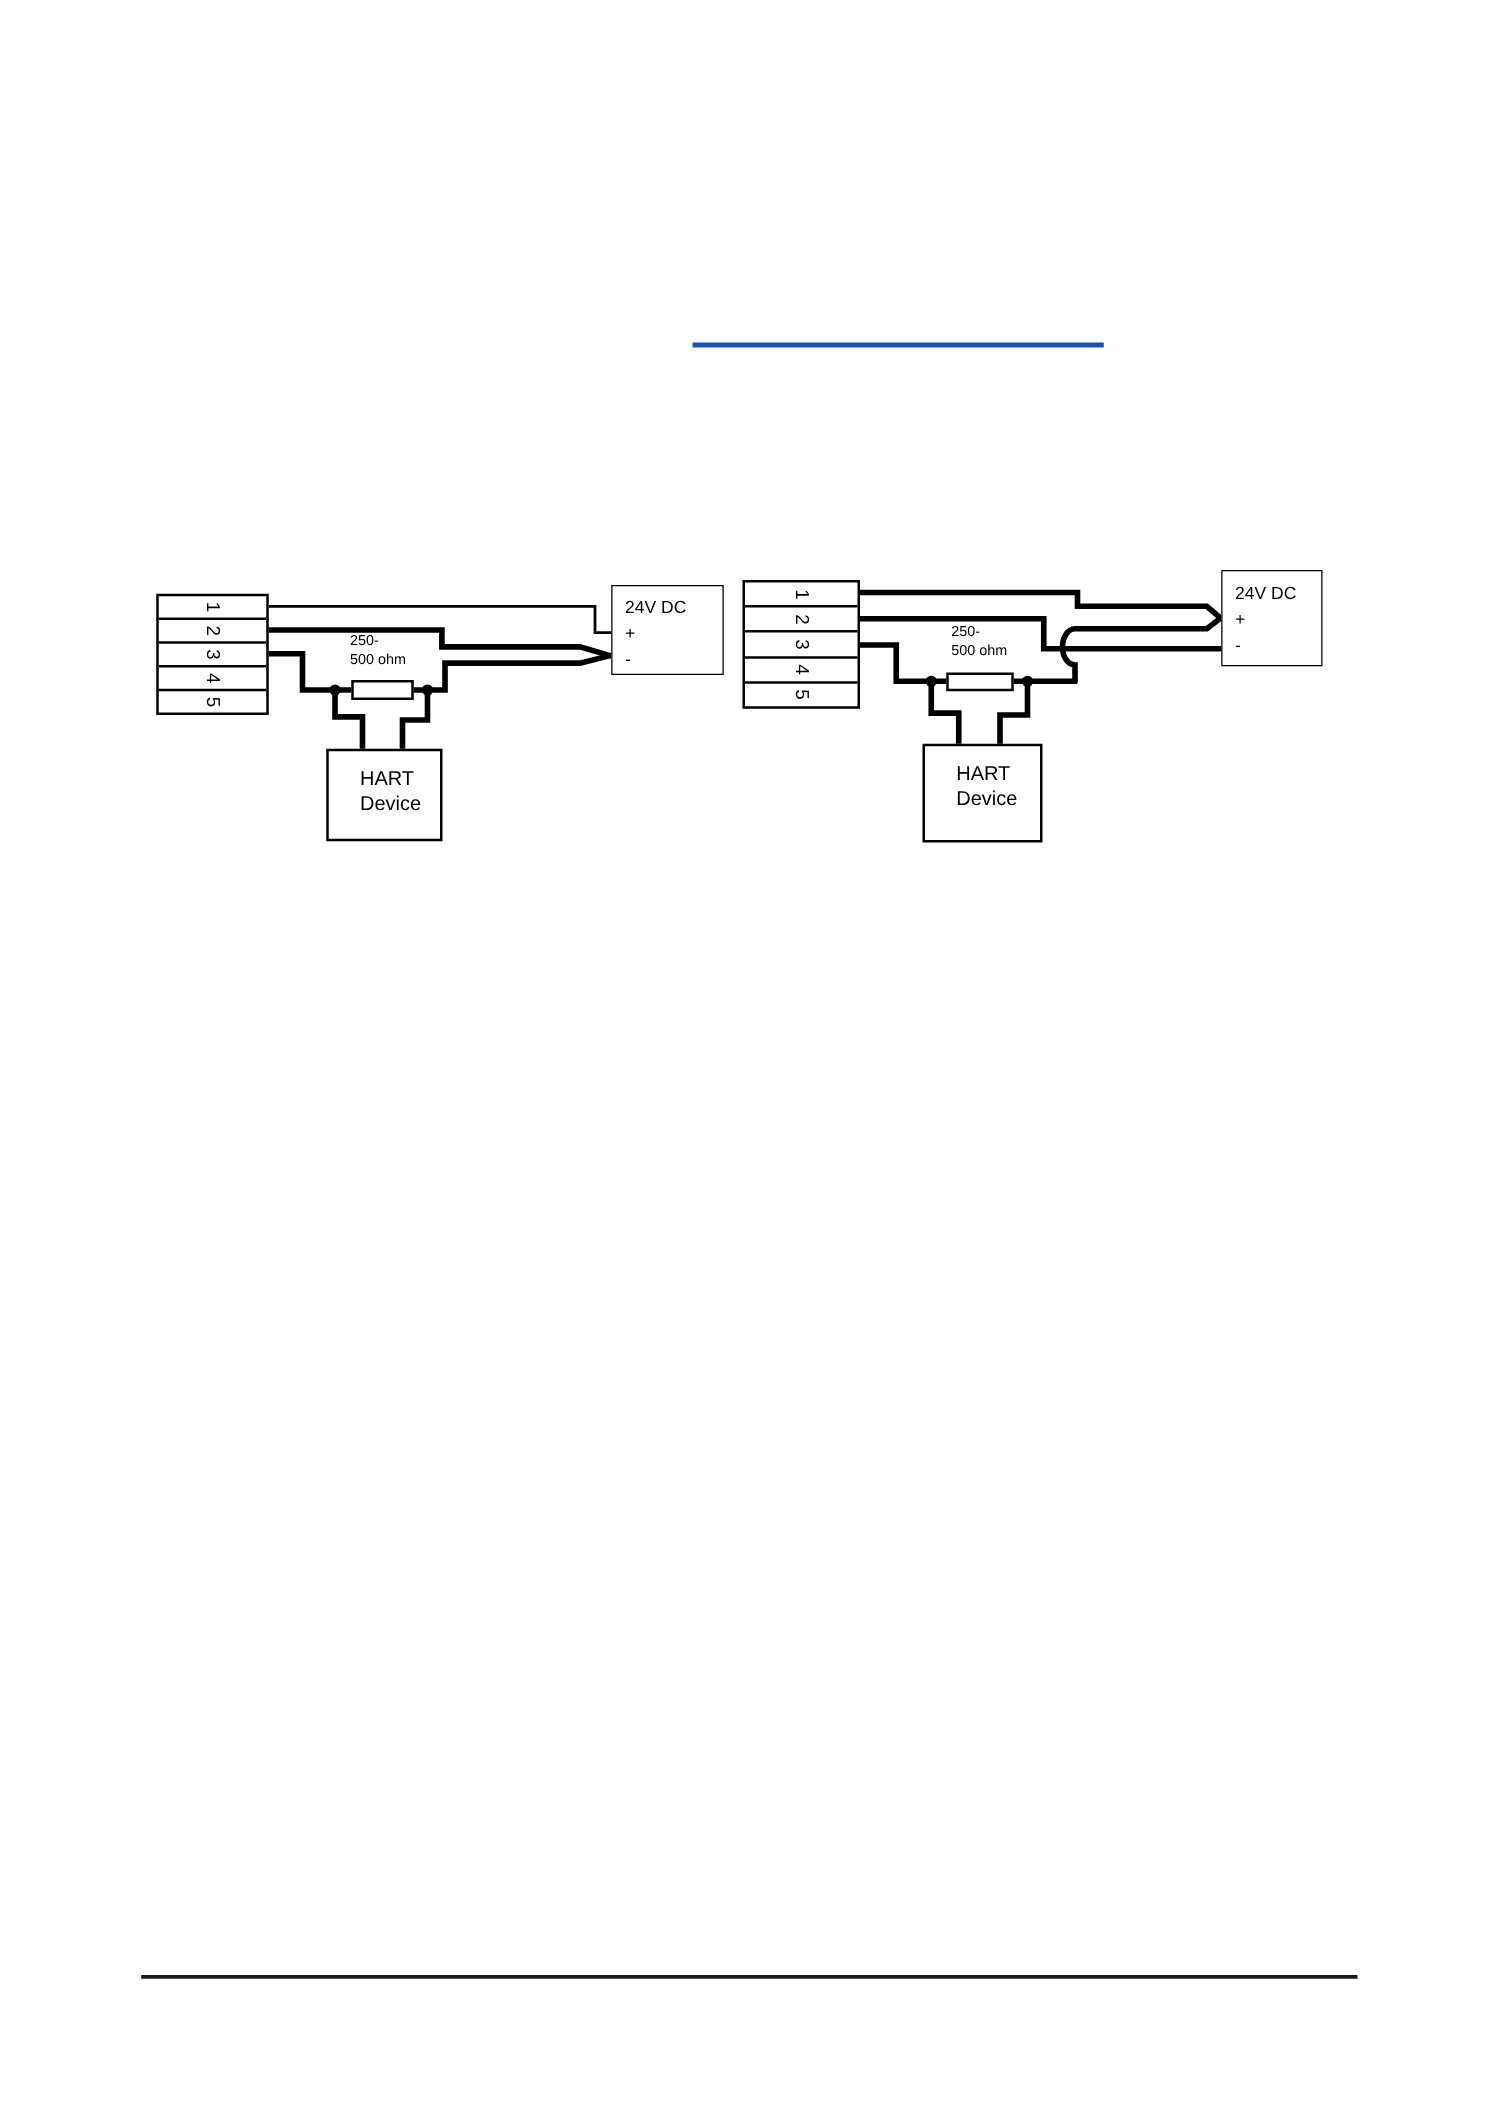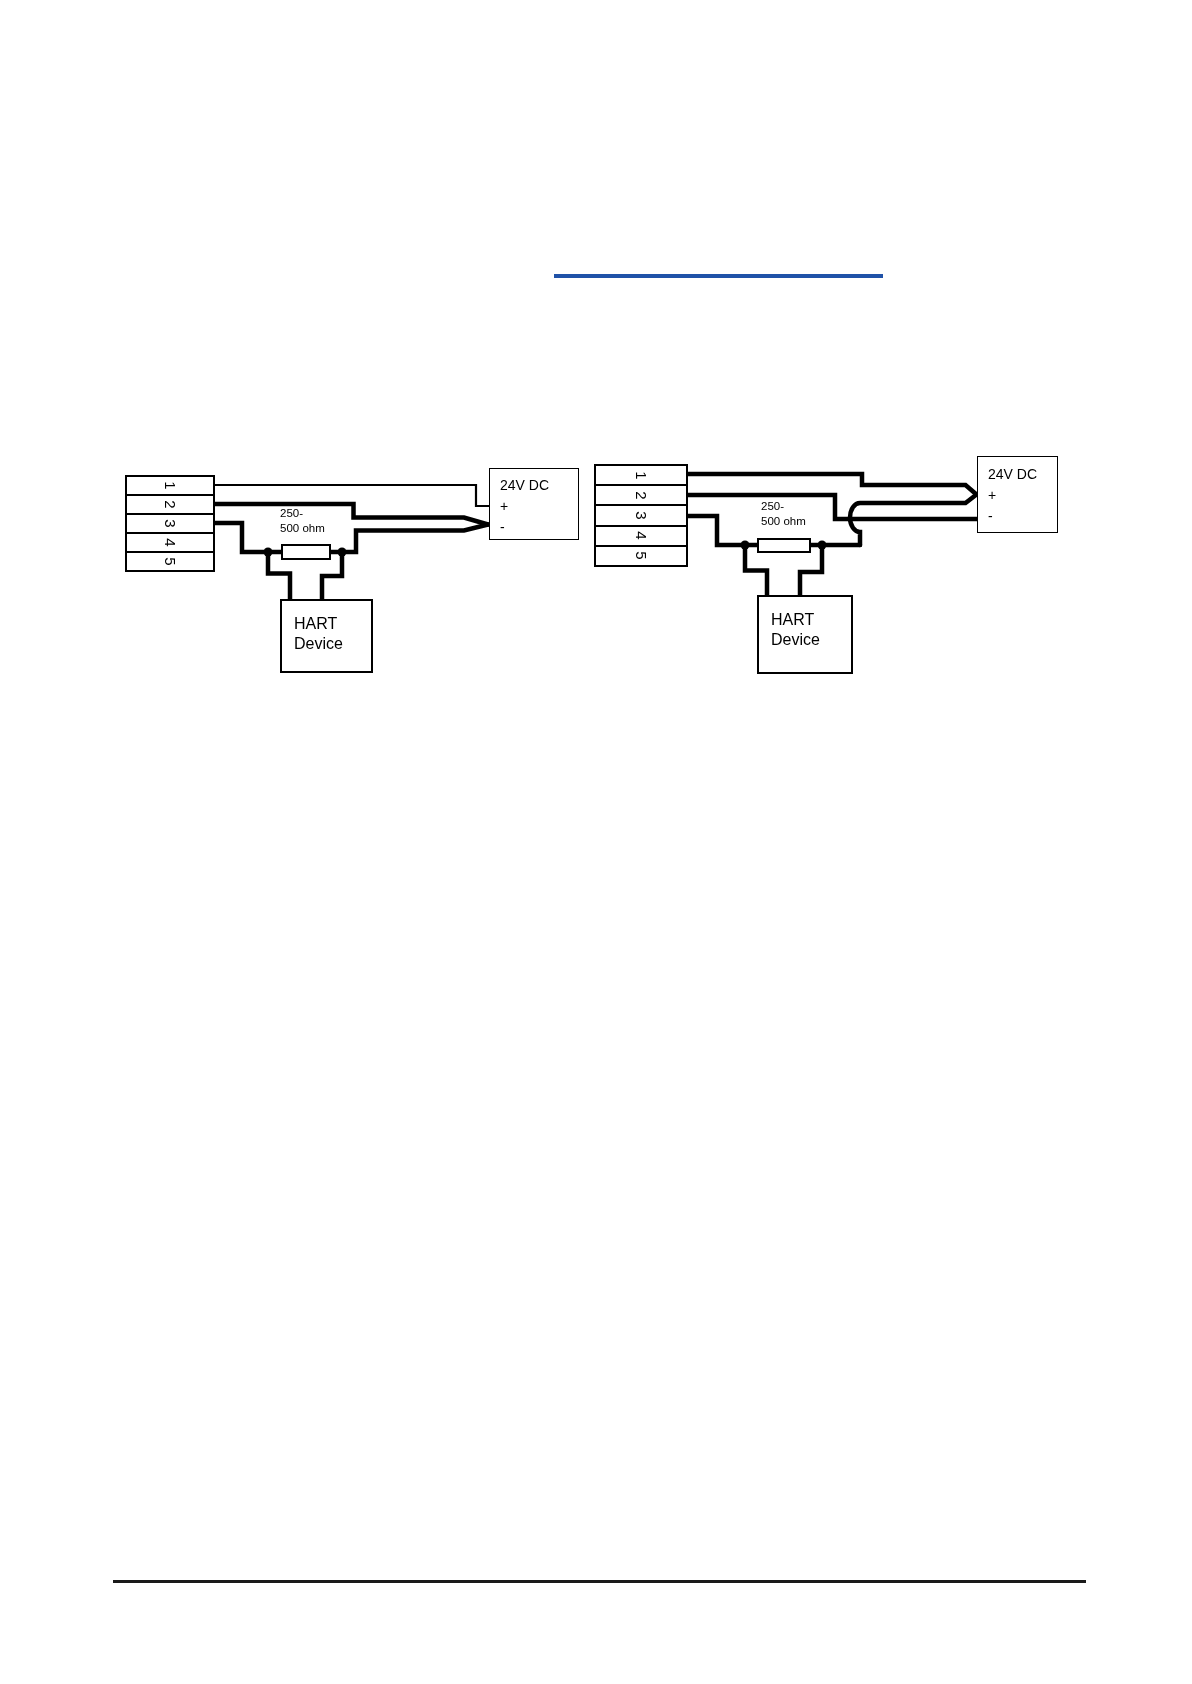--- a/index.html
+++ b/index.html
@@ -76,22 +76,21 @@
   }
 
   
   .hartbox {
     position: absolute;
     border: 2px solid #000;
     background: #fff;
     box-sizing: border-box;
     font-size: 16px;
     line-height: 20px;
-    padding: 13px 0 0 12px;
-    margin-left: 19px;
+    padding: 13px 0 0 25px;
   }
   .supplybox {
     position: absolute;
     border: 1.5px solid #000;
     background: #fff;
     box-sizing: border-box;
     font-size: 14px;
     line-height: 21px;
   }
   .supplybox .sline { padding-left: 10px; }

